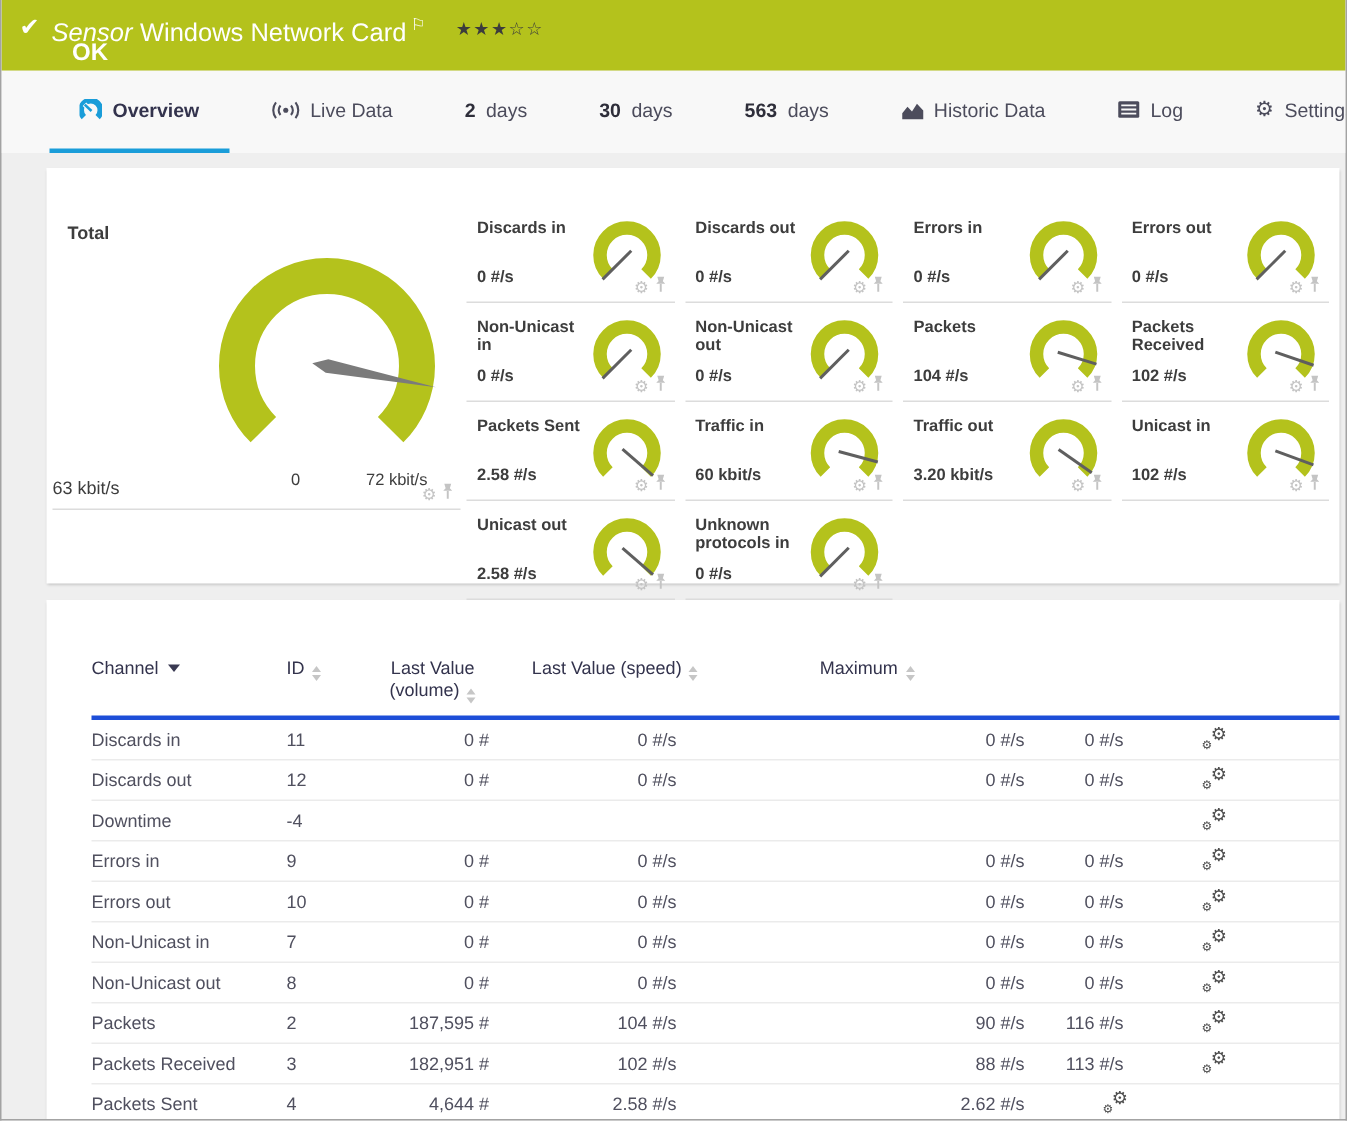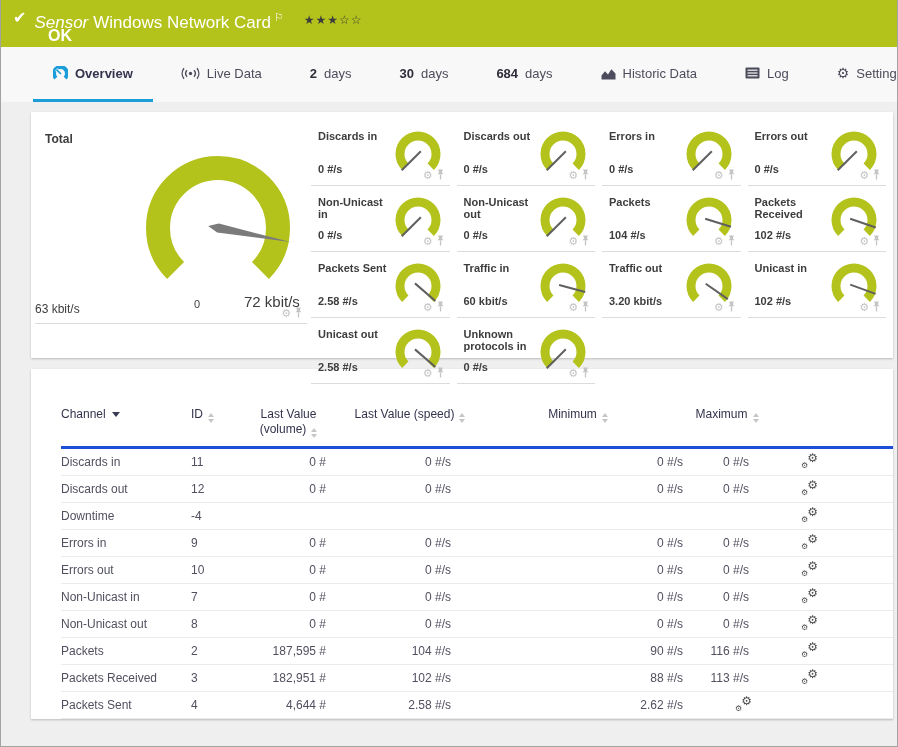--- a/index.html
+++ b/index.html
@@ -37,29 +37,29 @@
   }
   .tab.active { border-bottom-color: #1a9dd9; color: #33334d; font-weight: bold; }
   .tab .tab-num { color: #2e2e3a; font-weight: bold; }
   .tab .tab-icon { display: inline-flex; align-items: center; }
   .gear-glyph { font-family: "DejaVu Sans", sans-serif; font-size: 14px; line-height: 14px; color: #4c4c5c; }
   
   .panel {
     background: #fff; margin: 0 4px 0 30px;
     box-shadow: 0 1px 2px rgba(0,0,0,.22);
   }
-  .gauges-panel { margin-top: 10px; height: 246px; display: flex; padding: 8px 0 0 0; }
+  .gauges-panel { margin-top: 10px; height: 277px; display: flex; padding: 24px 0 0 0; }
   
   .total-cell { width: 280px; position: relative; height: 204px; }
   .total-cell::after { content:""; position:absolute; left:4px; right:4px; bottom:0; height:1px; background:#dcdcdc; }
   .total-label { position: absolute; left: 14px; top: 12px; font-size: 12px; font-weight: bold; color: #3d3d3d; }
   .total-dial { position: absolute; left: 107px; top: 28px; }
   .total-value { position: absolute; left: 4px; bottom: 8px; font-size: 12px; color: #3d3d3d; }
   .total-min { position: absolute; left: 163px; bottom: 14px; font-size: 11px; color: #3d3d3d; }
-  .total-max { position: absolute; left: 213px; bottom: 14px; font-size: 15px; color: #3d3d3d; }
+  .total-max { position: absolute; left: 213px; bottom: 14px; font-size: 11px; color: #3d3d3d; }
   .total-icons { position: absolute; right: 8px; bottom: 2px; }
   
   .small-grid {
     flex: 1; display: grid;
     grid-template-columns: repeat(4, 1fr);
     grid-template-rows: repeat(4, 66px);
   }
   .gcell { position: relative; padding: 10px 7px 0 7px; cursor: pointer; }
   .gcell::after { content:""; position:absolute; left:0; right:7px; bottom:0; height:1px; background:#dcdcdc; }
   .glabel { font-size: 11px; font-weight: bold; color: #3d3d3d; line-height: 12px; padding-right: 58px; }
@@ -140,21 +140,21 @@
     <b class="tab-num">2</b>
     <span class="tab-label">days</span>
   </div>
       <div class="tab">
 
     <b class="tab-num">30</b>
     <span class="tab-label">days</span>
   </div>
       <div class="tab">
 
-    <b class="tab-num">684</b>
+    <b class="tab-num">563</b>
     <span class="tab-label">days</span>
   </div>
       <div class="tab">
     <span class="tab-icon">
           <svg width="15" height="13" viewBox="0 0 15 13">
      <path d="M0.5 12.5 V8.5 L4 4.2 L7 7.4 L10.3 2.2 L14.5 6.6 V12.5 Z" fill="#4c4c5c"></path>
           </svg>
         </span>
 
     <span class="tab-label">Historic Data</span>
@@ -420,24 +420,20 @@
             <i class="dn"></i>
           </span></div>
         <div class="th"><span>Last Value (volume)</span><span class="sort">
             <i class="up"></i>
             <i class="dn"></i>
           </span></div>
         <div class="th"><span>Last Value (speed)</span><span class="sort">
             <i class="up"></i>
             <i class="dn"></i>
           </span></div>
-        <div class="th"><span>Minimum</span><span class="sort">
-            <i class="up"></i>
-            <i class="dn"></i>
-          </span></div>
         <div class="th"><span>Maximum</span><span class="sort">
             <i class="up"></i>
             <i class="dn"></i>
           </span></div>
         <div class="th"></div>
       </div>
     <div id="tbody">
         <div class="trow">
           <div class="td">Discards in</div>
           <div class="td">11</div>

